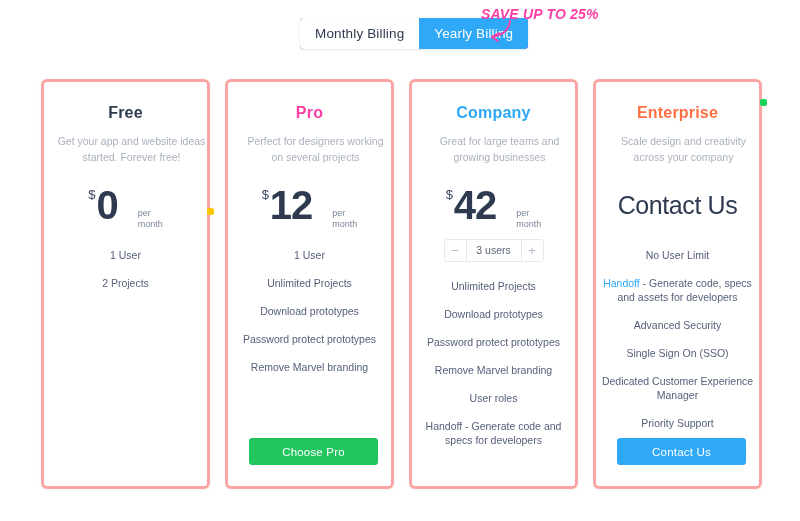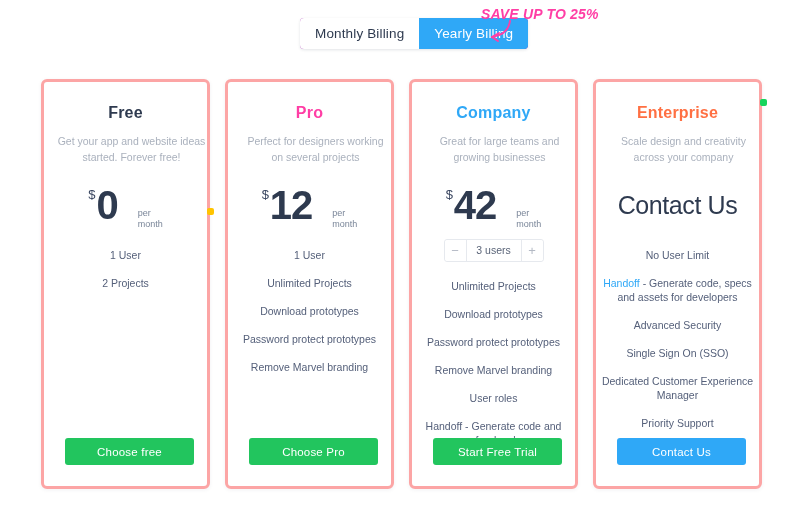--- a/index.html
+++ b/index.html
@@ -261,21 +261,20 @@
         <span class="amount">0</span>
         <span class="per">
           <span>per</span><br>
           <span>month</span>
         </span>
       </div>
       <div class="features">
         <div class="feature">1 User</div>
         <div class="feature">2 Projects</div>
       </div>
-      <button class="cta green">Choose free</button>
     </div>
 
     <div class="card">
       <div class="plan-name pro">Pro</div>
       <div class="plan-desc">Perfect for designers working on several projects</div>
       <div class="price-row">
         <span class="currency">$</span>
         <span class="amount">12</span>
         <span class="per">
           <span>per</span><br>
@@ -309,21 +308,20 @@
         <button class="plus">+</button>
       </div>
       <div class="features">
         <div class="feature">Unlimited Projects</div>
         <div class="feature">Download prototypes</div>
         <div class="feature">Password protect prototypes</div>
         <div class="feature">Remove Marvel branding</div>
         <div class="feature">User roles</div>
         <div class="feature">Handoff - Generate code and specs for developers</div>
       </div>
-      <button class="cta green">Start Free Trial</button>
     </div>
 
     <div class="card">
       <div class="plan-name enterprise">Enterprise</div>
       <div class="plan-desc">Scale design and creativity across your company</div>
       <div class="contact-head">Contact Us</div>
       <div class="features">
         <div class="feature">No User Limit</div>
         <div class="feature"><span class="link">Handoff</span><span> - Generate code, specs and assets for developers</span></div>
         <div class="feature">Advanced Security</div>

